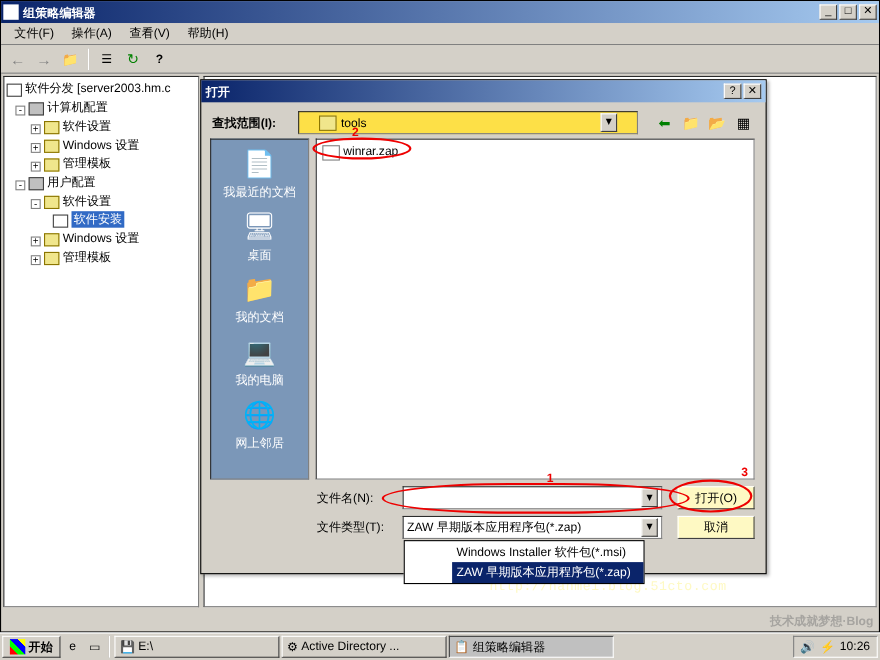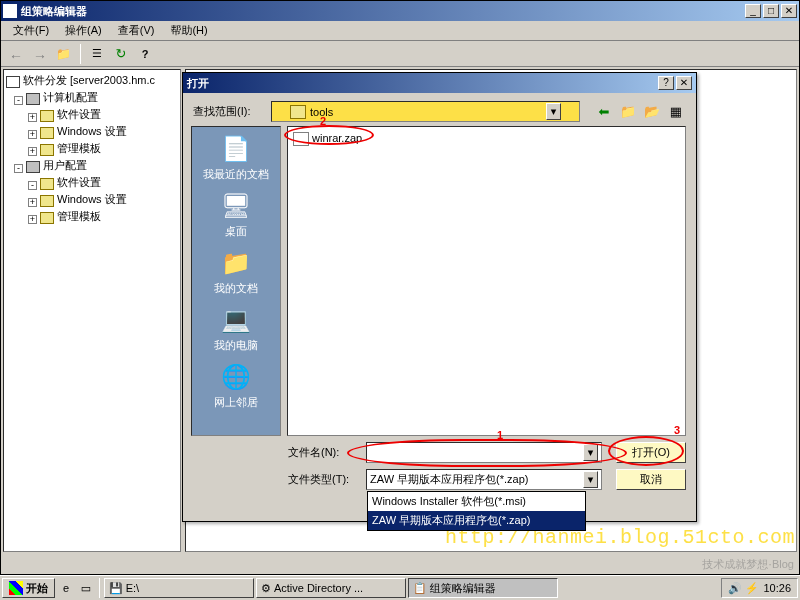--- a/index.html
+++ b/index.html
@@ -38,21 +38,21 @@
 
 .right-pane { flex:1; background:#fff; border:1px inset #808080; margin:2px; }
 
 
 .dialog { position:absolute; left:182px; top:72px; width:515px; height:450px; background:#d4d0c8; border:1px solid #000; box-shadow: 2px 2px 3px rgba(0,0,0,.3); }
 .dlg-title { height:20px; background:linear-gradient(to right,#0a246a,#a6caf0); color:#fff; display:flex; align-items:center; padding:0 4px; }
 .dlg-title .t { flex:1; font-weight:bold; }
 .dlg-title .hbtn { width:16px; height:14px; background:#d4d0c8; border:1px solid #fff; border-right-color:#404040; border-bottom-color:#404040; margin-left:2px; text-align:center; line-height:12px; color:#000; cursor:pointer; font-size:10px;}
 
 .dlg-lookin { display:flex; align-items:center; padding:8px 10px 4px 10px; gap:6px; }
-.dlg-lookin label { width:72px; }
+.dlg-lookin label { width:72px;font-weight:bold; }
 .lookin-combo { flex:1; height:21px; background:#fde047; border:1px inset #808080; display:flex; align-items:center; padding:0 18px; }
 .lookin-combo .fico { width:16px;height:14px;background:#f0e68c;border:1px solid #8b7500;margin-right:4px;}
 .lookin-combo .dd { margin-left:auto; width:15px; height:17px; background:#d4d0c8; border:1px solid #fff; border-right-color:#404040; border-bottom-color:#404040; text-align:center; line-height:15px; cursor:pointer;}
 .nav-icons { display:flex; gap:4px; margin-left:8px; }
 .nav-ico { width:20px; height:20px; display:flex;align-items:center;justify-content:center; cursor:pointer; font-size:13px;}
 .back-i { color:#008000; }
 .up-i::before { content:"📁"; }
 .new-i::before { content:"📂"; color:#cc9900;}
 .view-i::before { content:"▦"; }
 
@@ -71,36 +71,36 @@
 .file-item .fico2 { width:16px;height:14px; background:#fff; border:1px solid #808080; }
 .annot-red { position:absolute; border:2px solid #e00; border-radius:50%; pointer-events:none; }
 .annot-num { position:absolute; color:#e00; font-size:11px; font-weight:bold; pointer-events:none;}
 
 .dlg-bottom { padding:6px 10px; }
 .brow { display:flex; align-items:center; margin-bottom:6px; gap:6px; position:relative;}
 .brow label { width:72px; text-align:left; margin-left:95px;}
 .brow .combo { flex:1; height:21px; background:#fff; border:1px inset #808080; display:flex; align-items:center; padding:0 3px; position:relative;}
 .brow .combo .dd2 { margin-left:auto; width:15px; height:17px; background:#d4d0c8; border:1px solid #fff; border-right-color:#404040; border-bottom-color:#404040; text-align:center; line-height:15px; cursor:pointer;}
 .dlg-btn { width:70px; height:21px; background:#fef9c3; border:1px solid #fff; border-right-color:#404040; border-bottom-color:#404040; cursor:pointer; margin-left:8px;}
-.dropdown-list { position:absolute; left:0; top:21px; right:15px; background:#fff; border:1px solid #000; z-index:10;}
+.dropdown-list { position:absolute; left:0; top:21px; right:15px; background:#fff; border:1px solid #000; z-index:10;padding-left:43px;}
 .dropdown-list .opt { padding:2px 4px; cursor:pointer;}
 .dropdown-list .opt.sel { background:#0a246a; color:#fff; }
 
 
 .taskbar { position:absolute; left:0; bottom:0; width:800px; height:25px; background:#d4d0c8; border-top:1px solid #fff; display:flex; align-items:center; padding:0 2px; gap:2px;}
 .start-btn { height:20px; padding:0 6px; background:#d4d0c8; border:1px solid #fff; border-right-color:#404040; border-bottom-color:#404040; display:flex; align-items:center; gap:3px; cursor:pointer; font-weight:bold;}
 .start-btn .flag { width:14px; height:14px; background:linear-gradient(45deg,#f00 25%,#0f0 25% 50%,#00f 50% 75%,#ff0 75%); }
 .ql { width:18px; height:18px; display:flex;align-items:center;justify-content:center; cursor:pointer;}
 .task-btn { height:20px; min-width:150px; background:#d4d0c8; border:1px solid #fff; border-right-color:#404040; border-bottom-color:#404040; display:flex;align-items:center; padding:0 4px; gap:3px; cursor:pointer;}
 .task-btn.active { border:1px solid #404040; border-right-color:#fff; border-bottom-color:#fff; background:#c0c0c0;}
 .tray { margin-left:auto; height:20px; border:1px solid #808080; border-right-color:#fff; border-bottom-color:#fff; display:flex; align-items:center; padding:0 6px; gap:4px;}
 
 .watermark1 { position:absolute; left:470px; top:504px; color:#d45; font-size:15px; font-family:SimSun; pointer-events:none;}
-.watermark2 { position:absolute; left:445px; top:526px; color:#fde047; font-size:20px; font-family:"Courier New"; pointer-events:none; letter-spacing:0.5px;}
-.watermark3 { position:absolute; right:6px; bottom:28px; color:rgba(120,120,120,.5); font-size:11px; pointer-events:none;}
+.watermark2 { position:absolute; left:445px; top:526px; color:#fef9c3; font-size:12px; font-family:"Courier New"; pointer-events:none; letter-spacing:0.5px;}
+.watermark3 { position:absolute; right:6px; bottom:28px; color:rgba(120,120,120,.5); font-size:11px; pointer-events:none;font-weight:bold;}
 </style>
 </head>
 <body>
 
 <div class="main-window">
   <div class="titlebar">
     <span class="icon"></span>
     <span class="title">组策略编辑器</span>
     <span class="win-btn">_</span>
     <span class="win-btn">□</span>
@@ -156,20 +156,25 @@
           <span class="tree-indent" style="width:8px"></span>
           <span class="exp">-</span>
           <span class="tree-icon comp-i"></span>
           <span>用户配置</span>
         </div>
       <div class="tree-node">
           <span class="tree-indent" style="width:22px"></span>
           <span class="exp">-</span>
           <span class="tree-icon folder-i"></span>
           <span>软件设置</span>
+        </div>
+      <div class="tree-node">
+          <span class="tree-indent" style="width:42px"></span>
+          <span class="tree-icon file-i"></span>
+          <span class="tree-sel" style="padding:0 2px">软件安装</span>
         </div>
       <div class="tree-node">
           <span class="tree-indent" style="width:22px"></span>
           <span class="exp">+</span>
           <span class="tree-icon folder-i"></span>
           <span>Windows 设置</span>
         </div>
       <div class="tree-node">
           <span class="tree-indent" style="width:22px"></span>
           <span class="exp">+</span>

